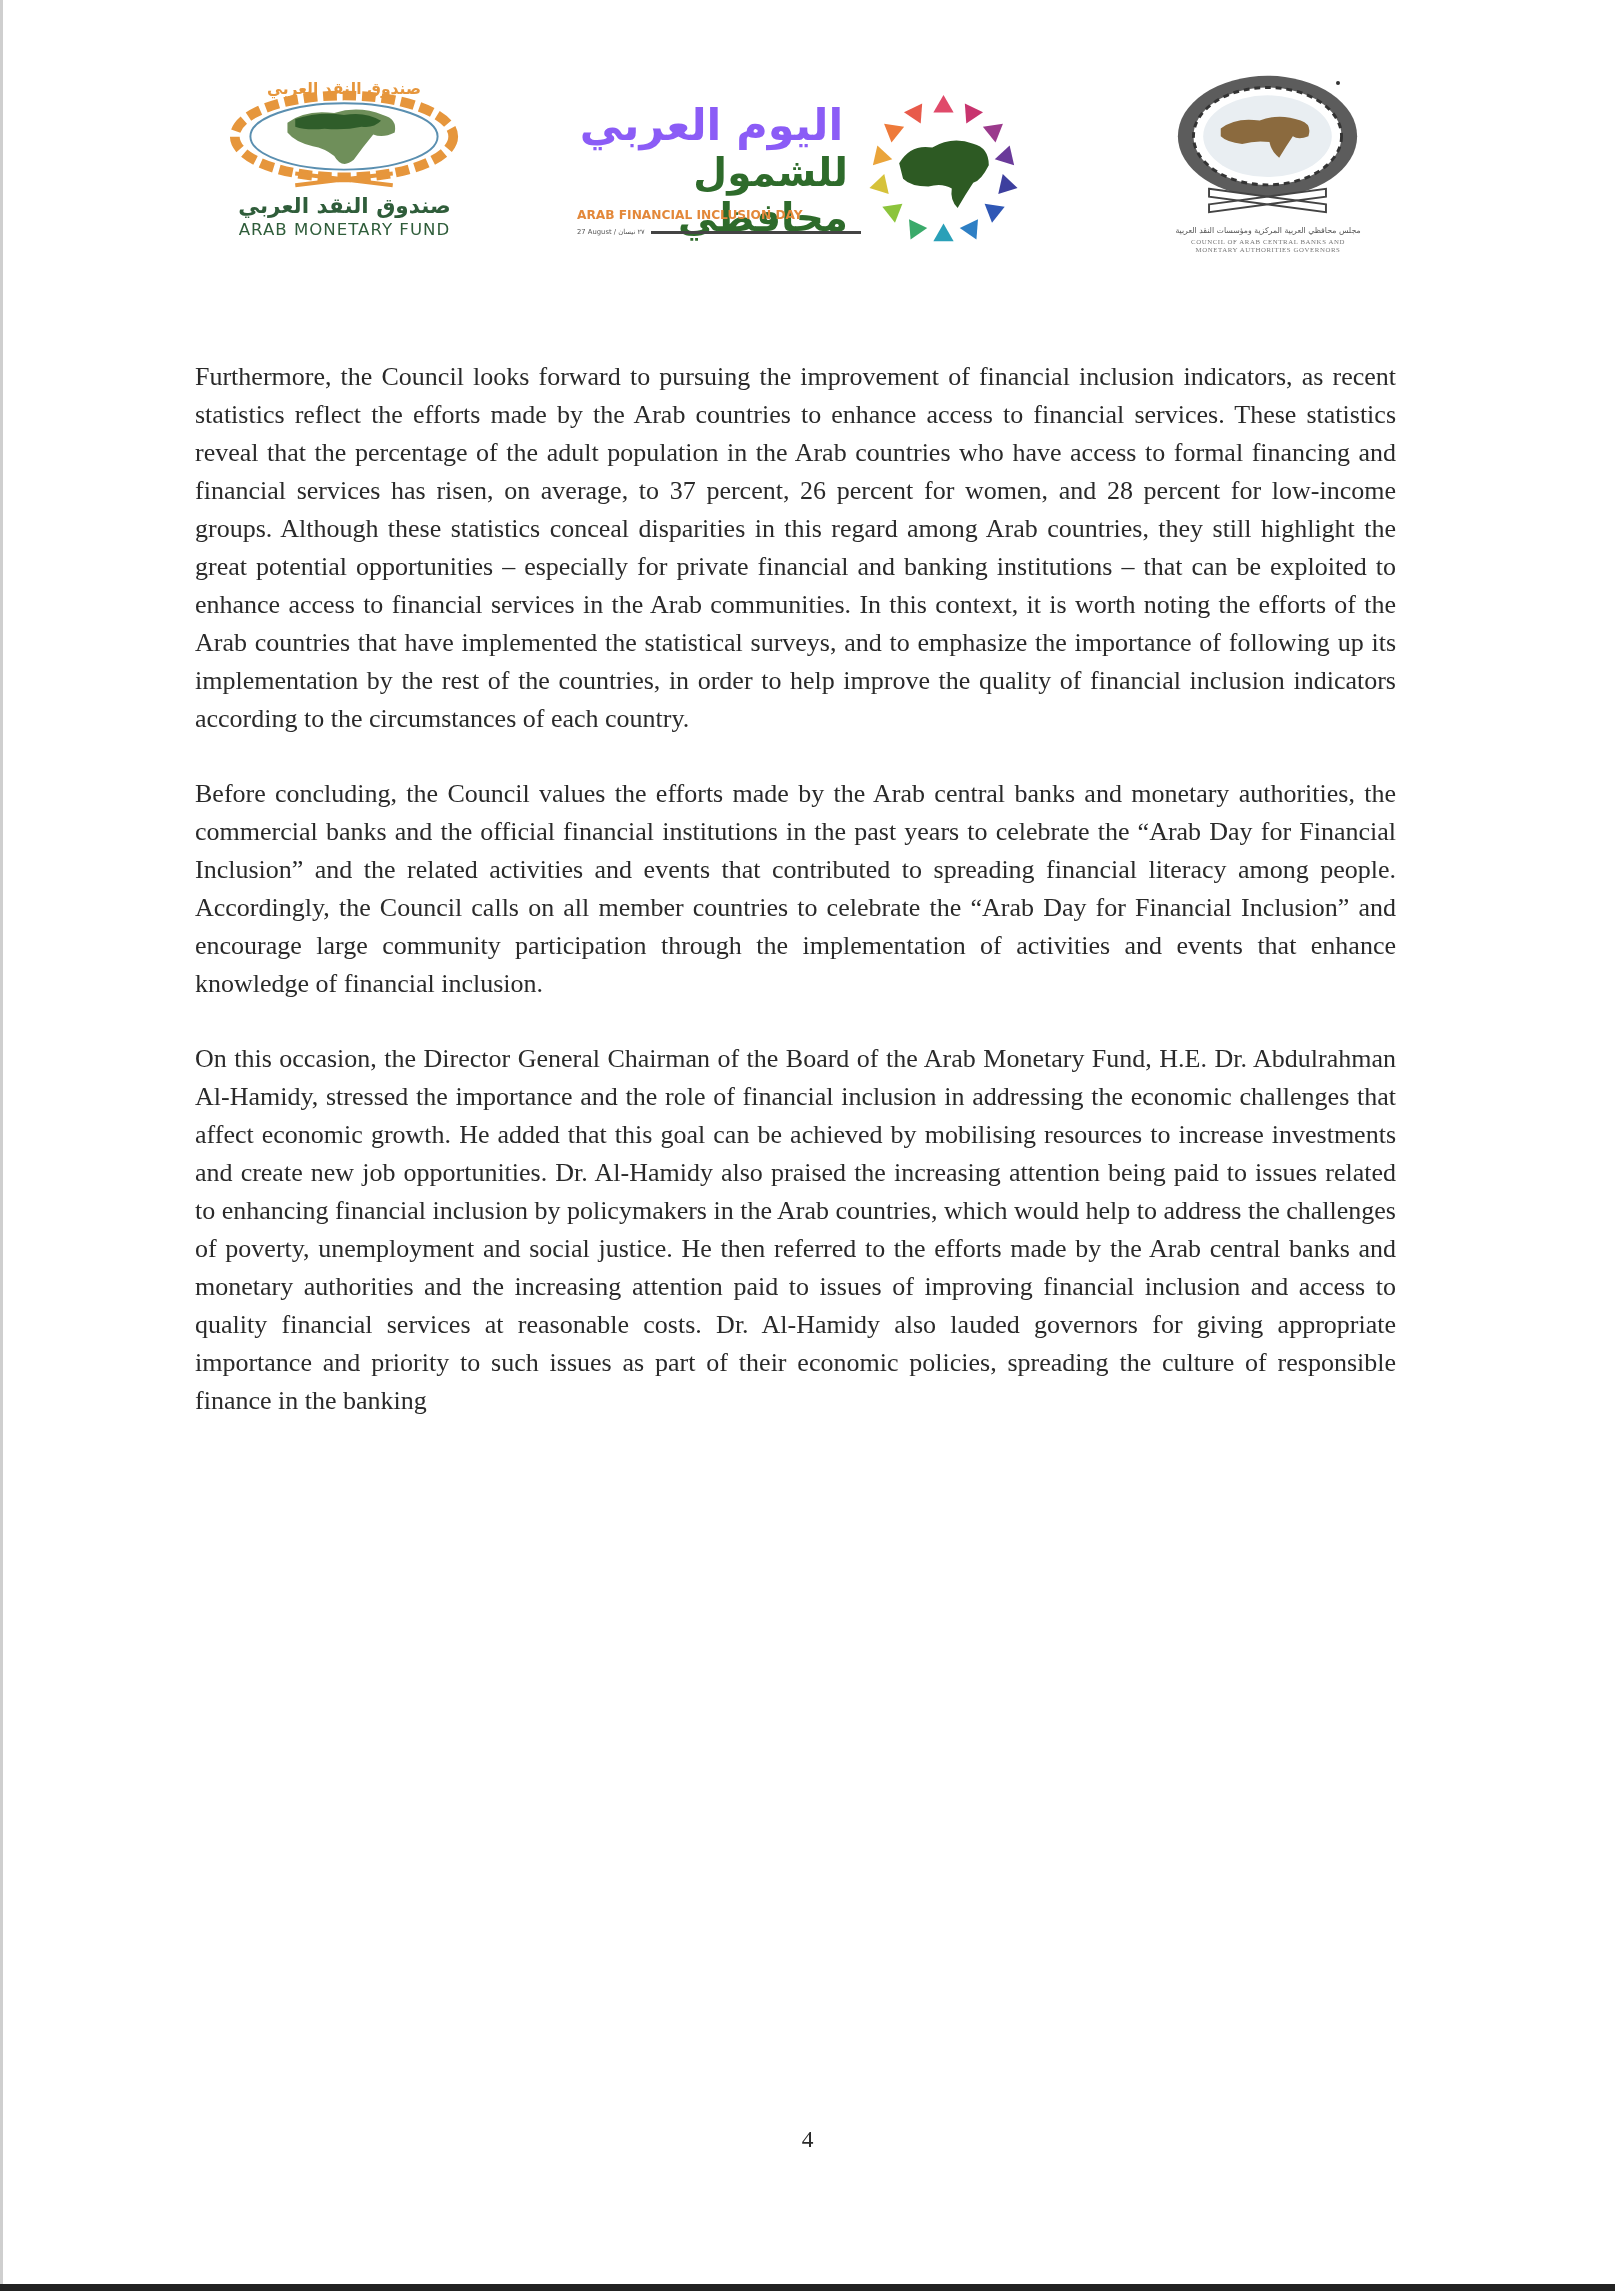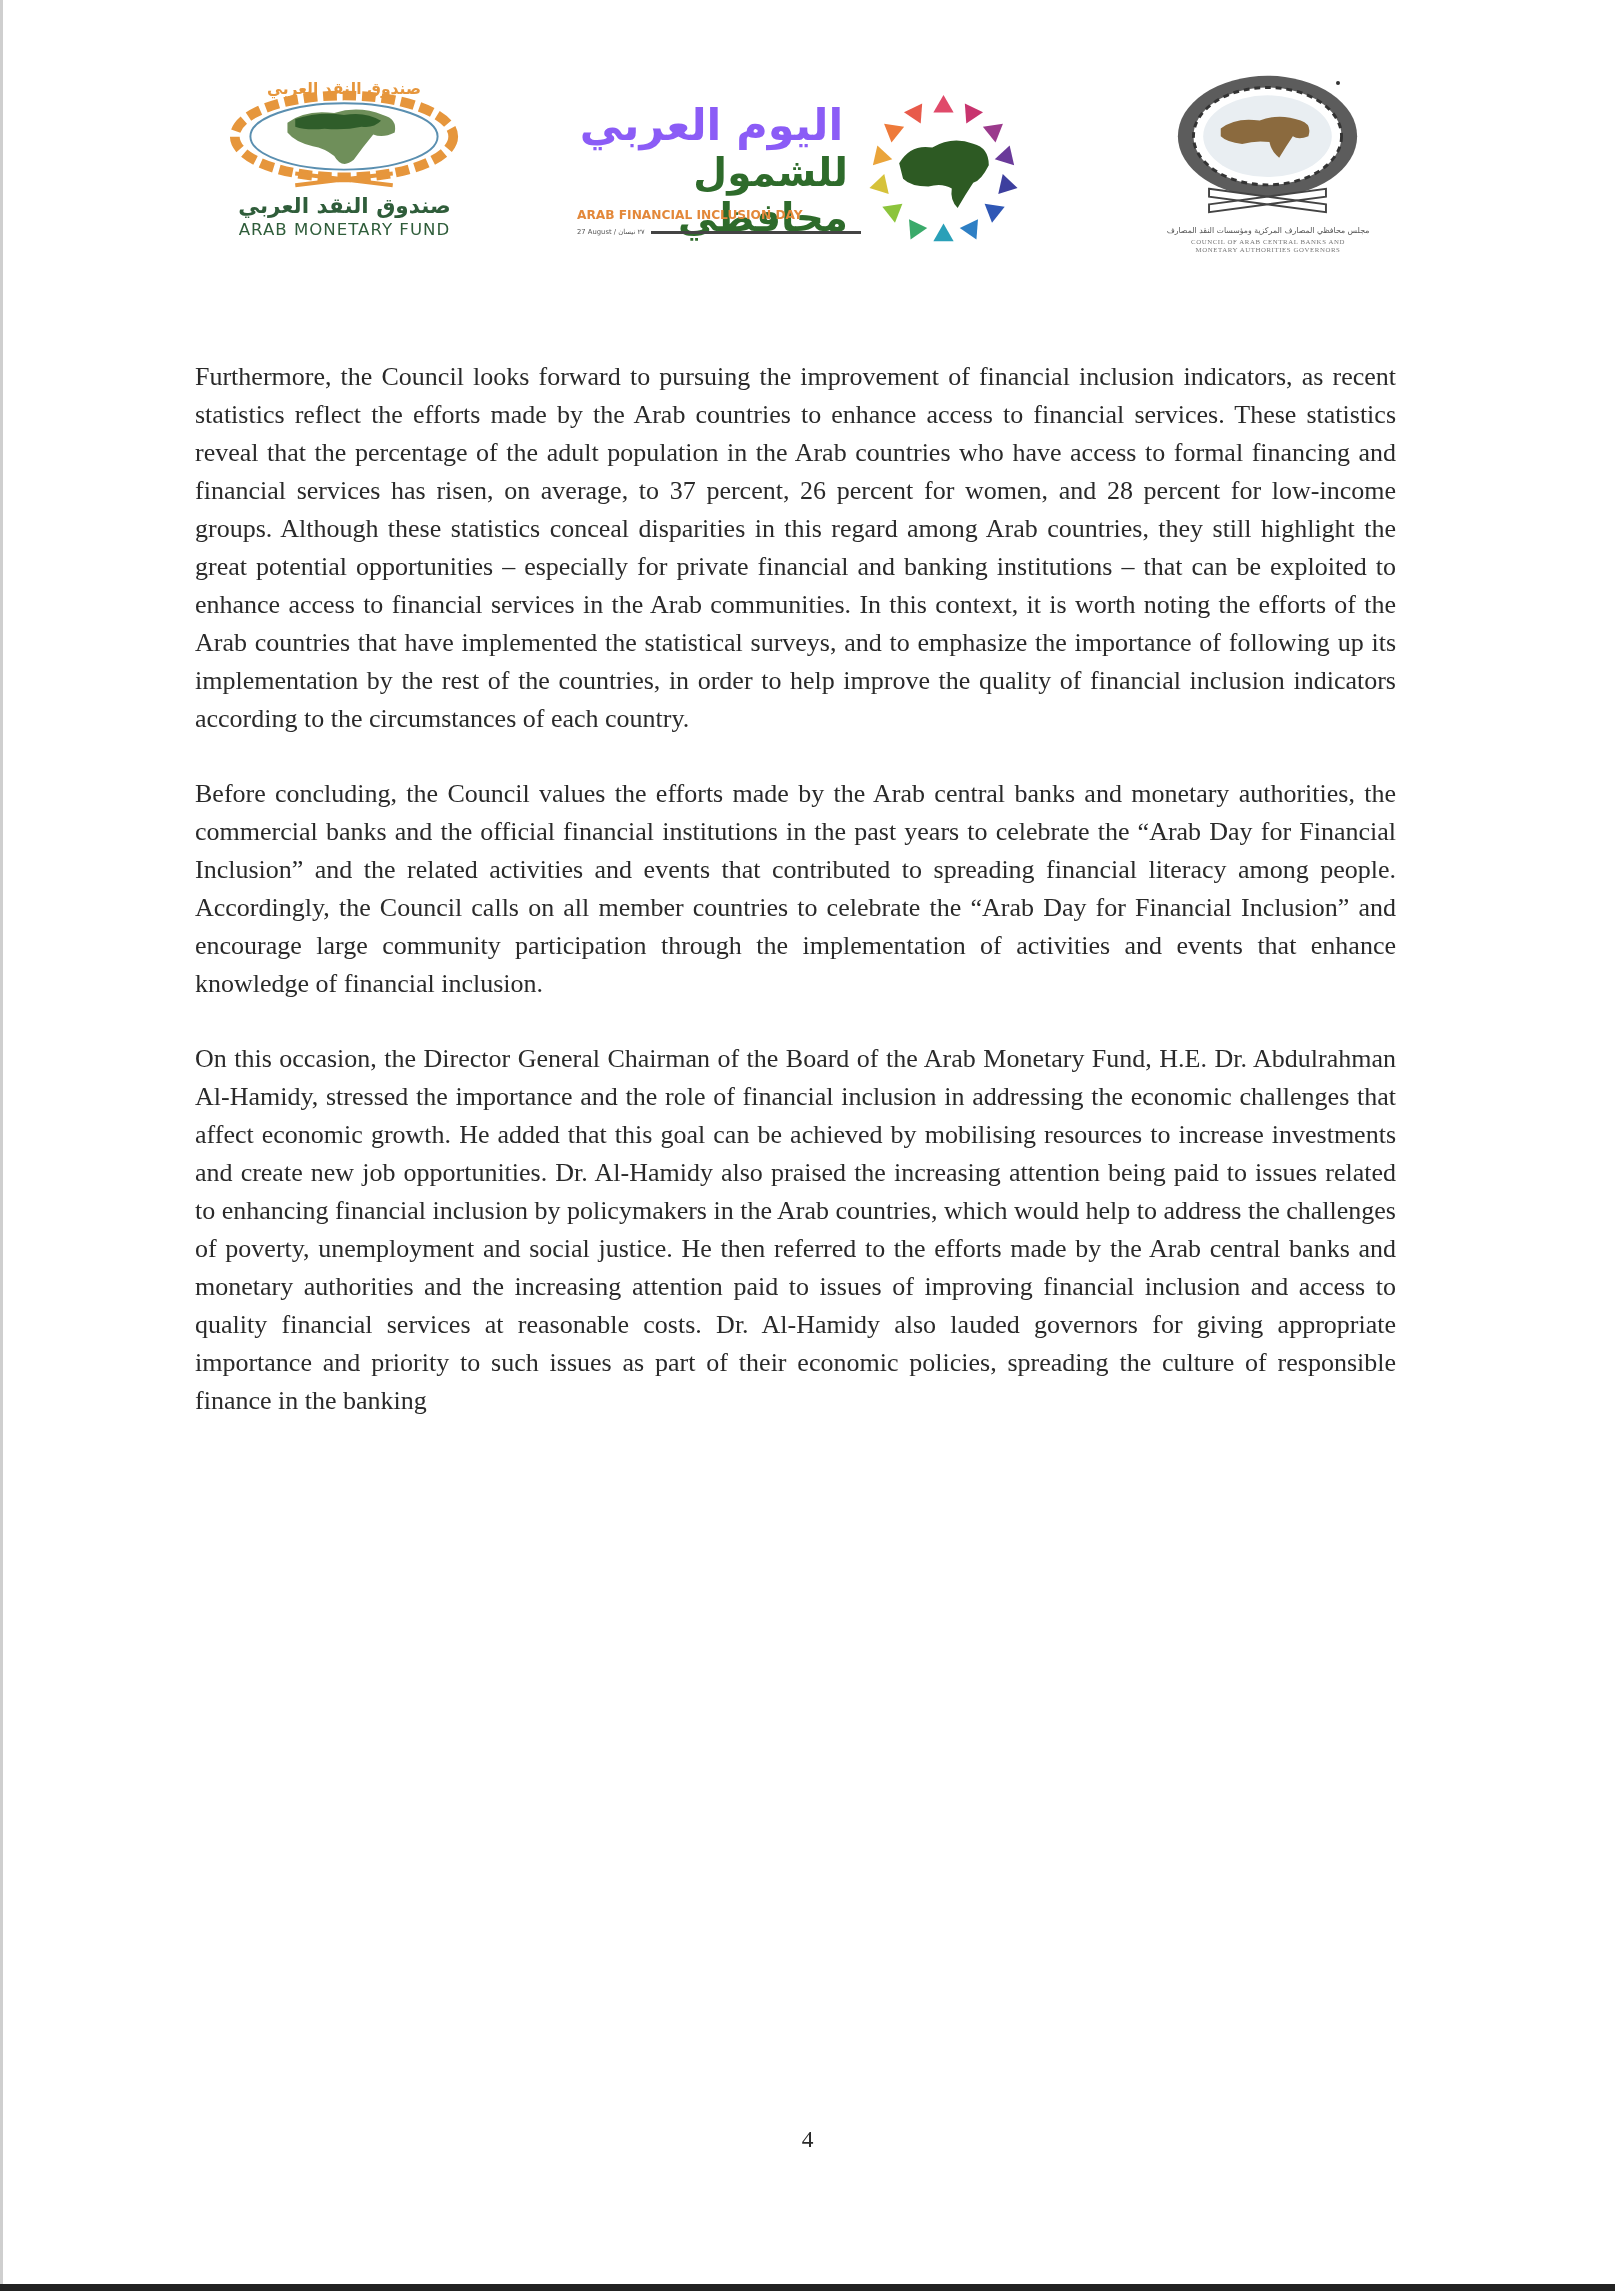--- a/index.html
+++ b/index.html
@@ -92,21 +92,21 @@
 </div>
 
 <div class="logo cacb">
   <svg class="cacb-emblem" viewBox="0 0 200 155">
     <ellipse cx="100" cy="70" rx="92" ry="62" fill="#5c5c5c"></ellipse>
     <ellipse cx="100" cy="70" rx="76" ry="50" fill="#ffffff" stroke="#333" stroke-width="3" stroke-dasharray="6 5"></ellipse>
     <ellipse cx="100" cy="70" rx="66" ry="42" fill="#e9eef2"></ellipse>
     <path d="M52 62 Q68 50 92 54 Q112 46 134 54 Q146 58 142 70 Q132 74 126 70 Q118 82 112 92 Q104 86 102 76 Q88 74 74 78 Q58 76 52 70 Z" fill="#8b6a3e"></path>
     <path d="M40 140 L160 124 L160 132 L40 148 Z M40 124 L160 140 L160 148 L40 132 Z" fill="#ffffff" stroke="#444" stroke-width="2"></path>
   </svg>
-  <div class="cacb-ar">مجلس محافظي المصارف المركزية ومؤسسات النقد المصارف</div>
+  <div class="cacb-ar">مجلس محافظي العربية المركزية ومؤسسات النقد العربية</div>
   <div class="cacb-en">
     <div>Council of Arab Central Banks and</div>
     <div>Monetary Authorities Governors</div>
   </div>
 </div>
 <div class="stray-dot"></div>
 
 <div class="content">
   <p class="para p1">Furthermore, the Council looks forward to pursuing the improvement of financial inclusion indicators, as recent statistics reflect the efforts made by the Arab countries to enhance access to financial services. These statistics reveal that the percentage of the adult population in the Arab countries who have access to formal financing and financial services has risen, on average, to 37 percent, 26 percent for women, and 28 percent for low-income groups. Although these statistics conceal disparities in this regard among Arab countries, they still highlight the great potential opportunities – especially for private financial and banking institutions – that can be exploited to enhance access to financial services in the Arab communities. In this context, it is worth noting the efforts of the Arab countries that have implemented the statistical surveys, and to emphasize the importance of following up its implementation by the rest of the countries, in order to help improve the quality of financial inclusion indicators according to the circumstances of each country.</p>
   <p class="para">Before concluding, the Council values the efforts made by the Arab central banks and monetary authorities, the commercial banks and the official financial institutions in the past years to celebrate the “Arab Day for Financial Inclusion” and the related activities and events that contributed to spreading financial literacy among people. Accordingly, the Council calls on all member countries to celebrate the “Arab Day for Financial Inclusion” and encourage large community participation through the implementation of activities and events that enhance knowledge of financial inclusion.</p>

